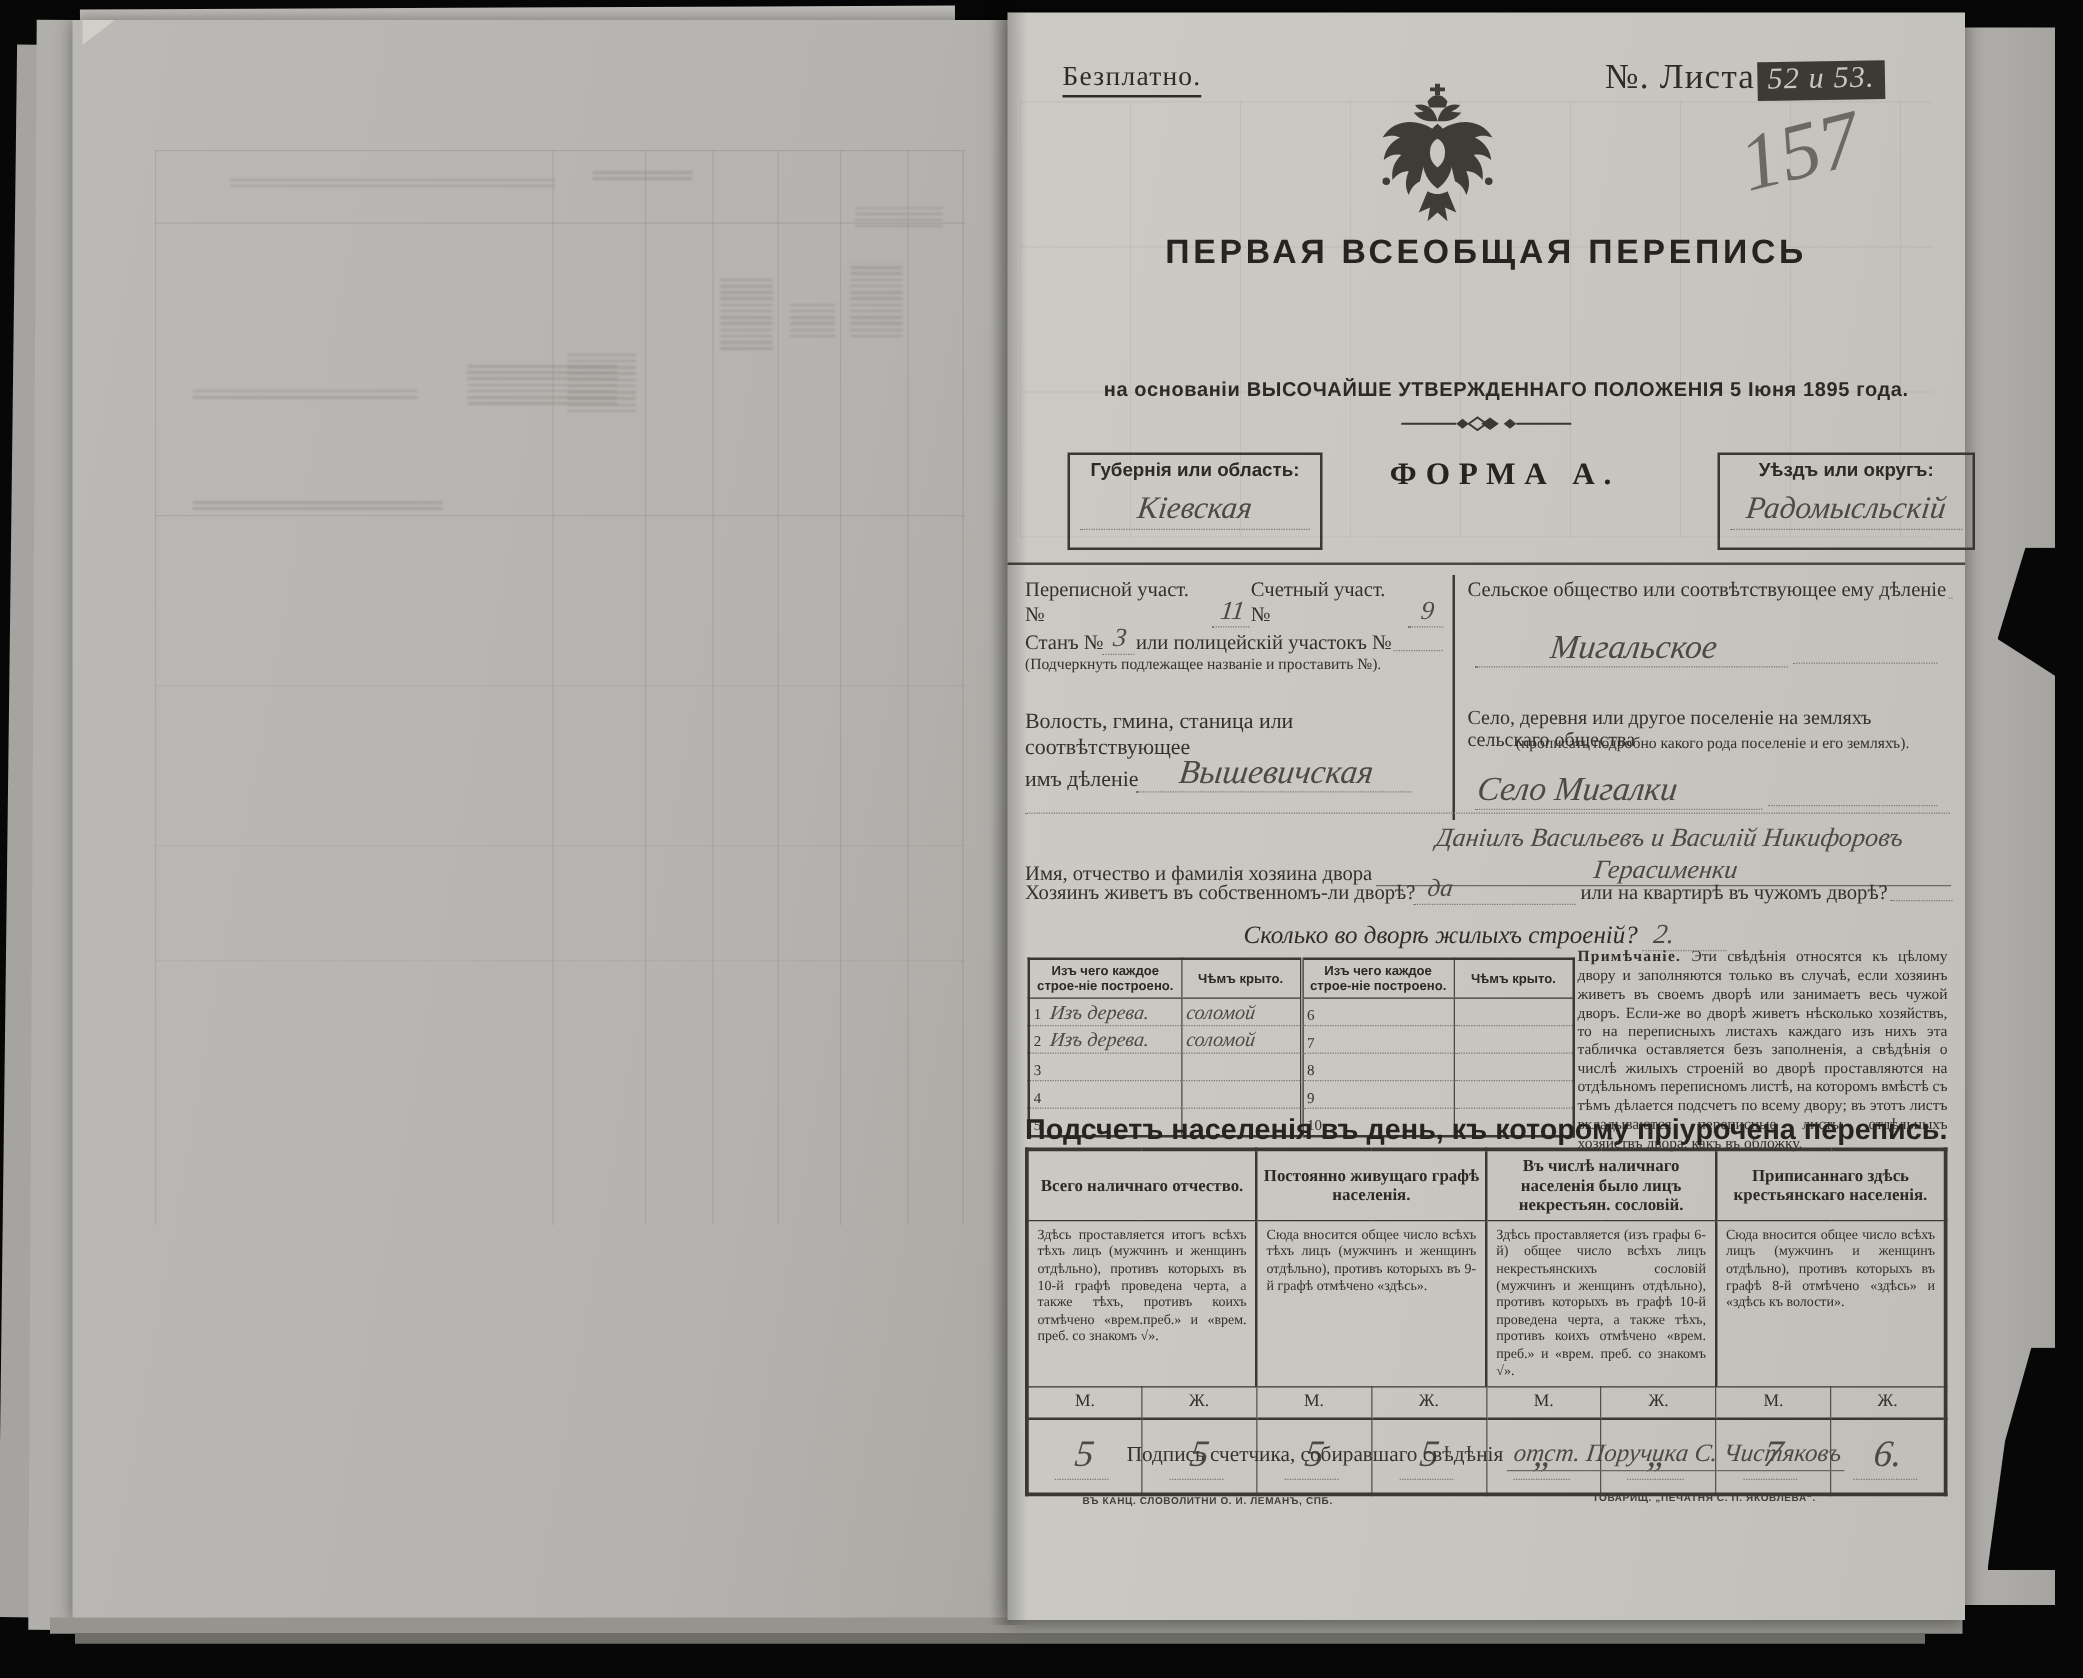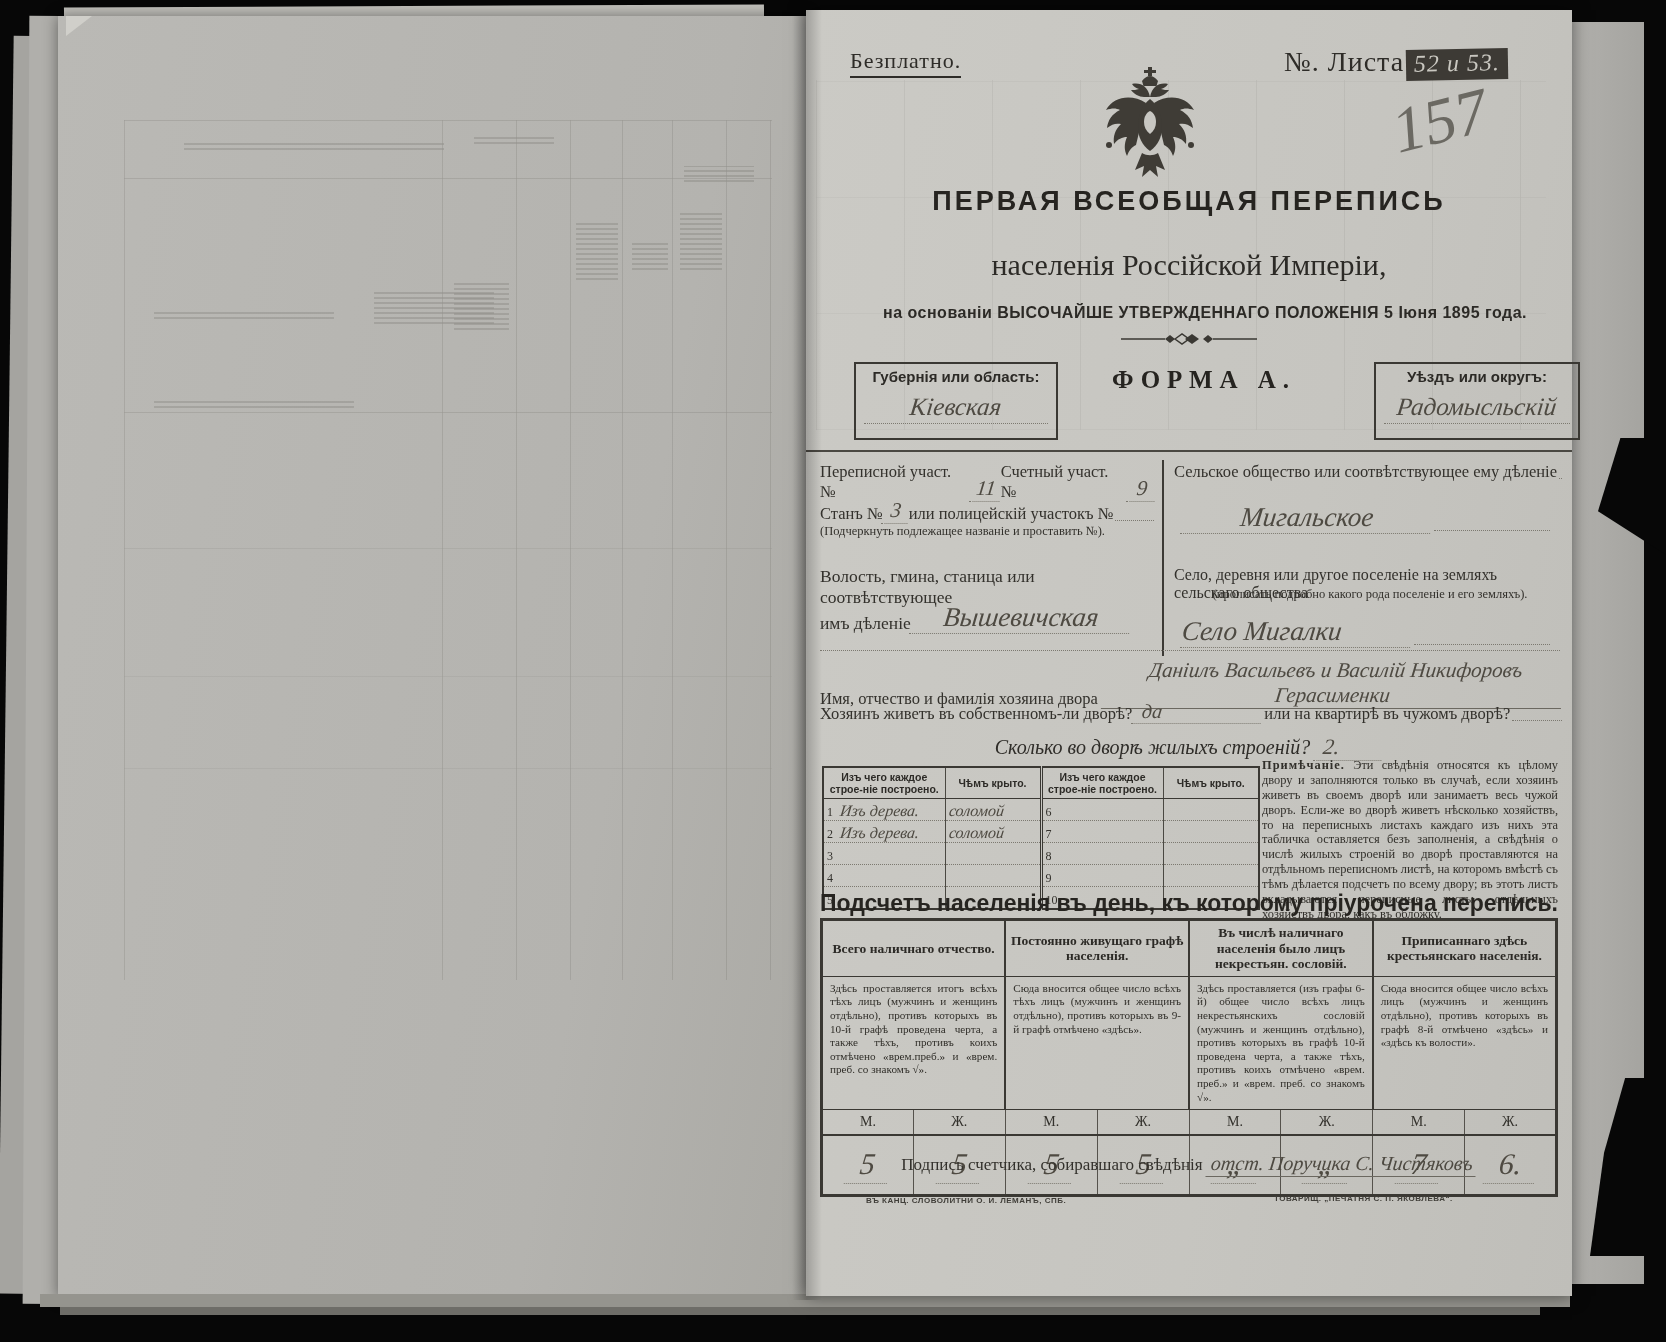--- a/index.html
+++ b/index.html
@@ -191,21 +191,20 @@
         <circle cx="89" cy="79" r="3"></circle>
     </svg>
   </div>
 
   <div class="abs sheetno">
     <span>№. Листа</span><span class="stamp">52 и 53.</span>
   </div>
   <div class="abs pencil">157</div>
 
   <div class="abs t1">ПЕРВАЯ ВСЕОБЩАЯ ПЕРЕПИСЬ</div>
-  <div class="abs t2">населенія Россійской Имперіи,</div>
   <div class="abs t3">на основаніи ВЫСОЧАЙШЕ УТВЕРЖДЕННАГО ПОЛОЖЕНІЯ 5 Іюня 1895 года.</div>
   <div class="abs orn">
     <svg width="140" height="14" viewBox="0 0 140 14">
       <path d="M2 7 h44 M94 7 h44" stroke="#3a3833" stroke-width="1.5"></path>
       <path d="M46 7 l5 -4 5 4 -5 4 z M84 7 l5 -4 5 4 -5 4 z" fill="#3a3833"></path>
       <path d="M56 7 l7 -5 7 5 -7 5 z" fill="none" stroke="#3a3833" stroke-width="1.5"></path>
       <path d="M66 7 l7 -5 7 5 -7 5 z" fill="#3a3833"></path>
     </svg>
   </div>
 

